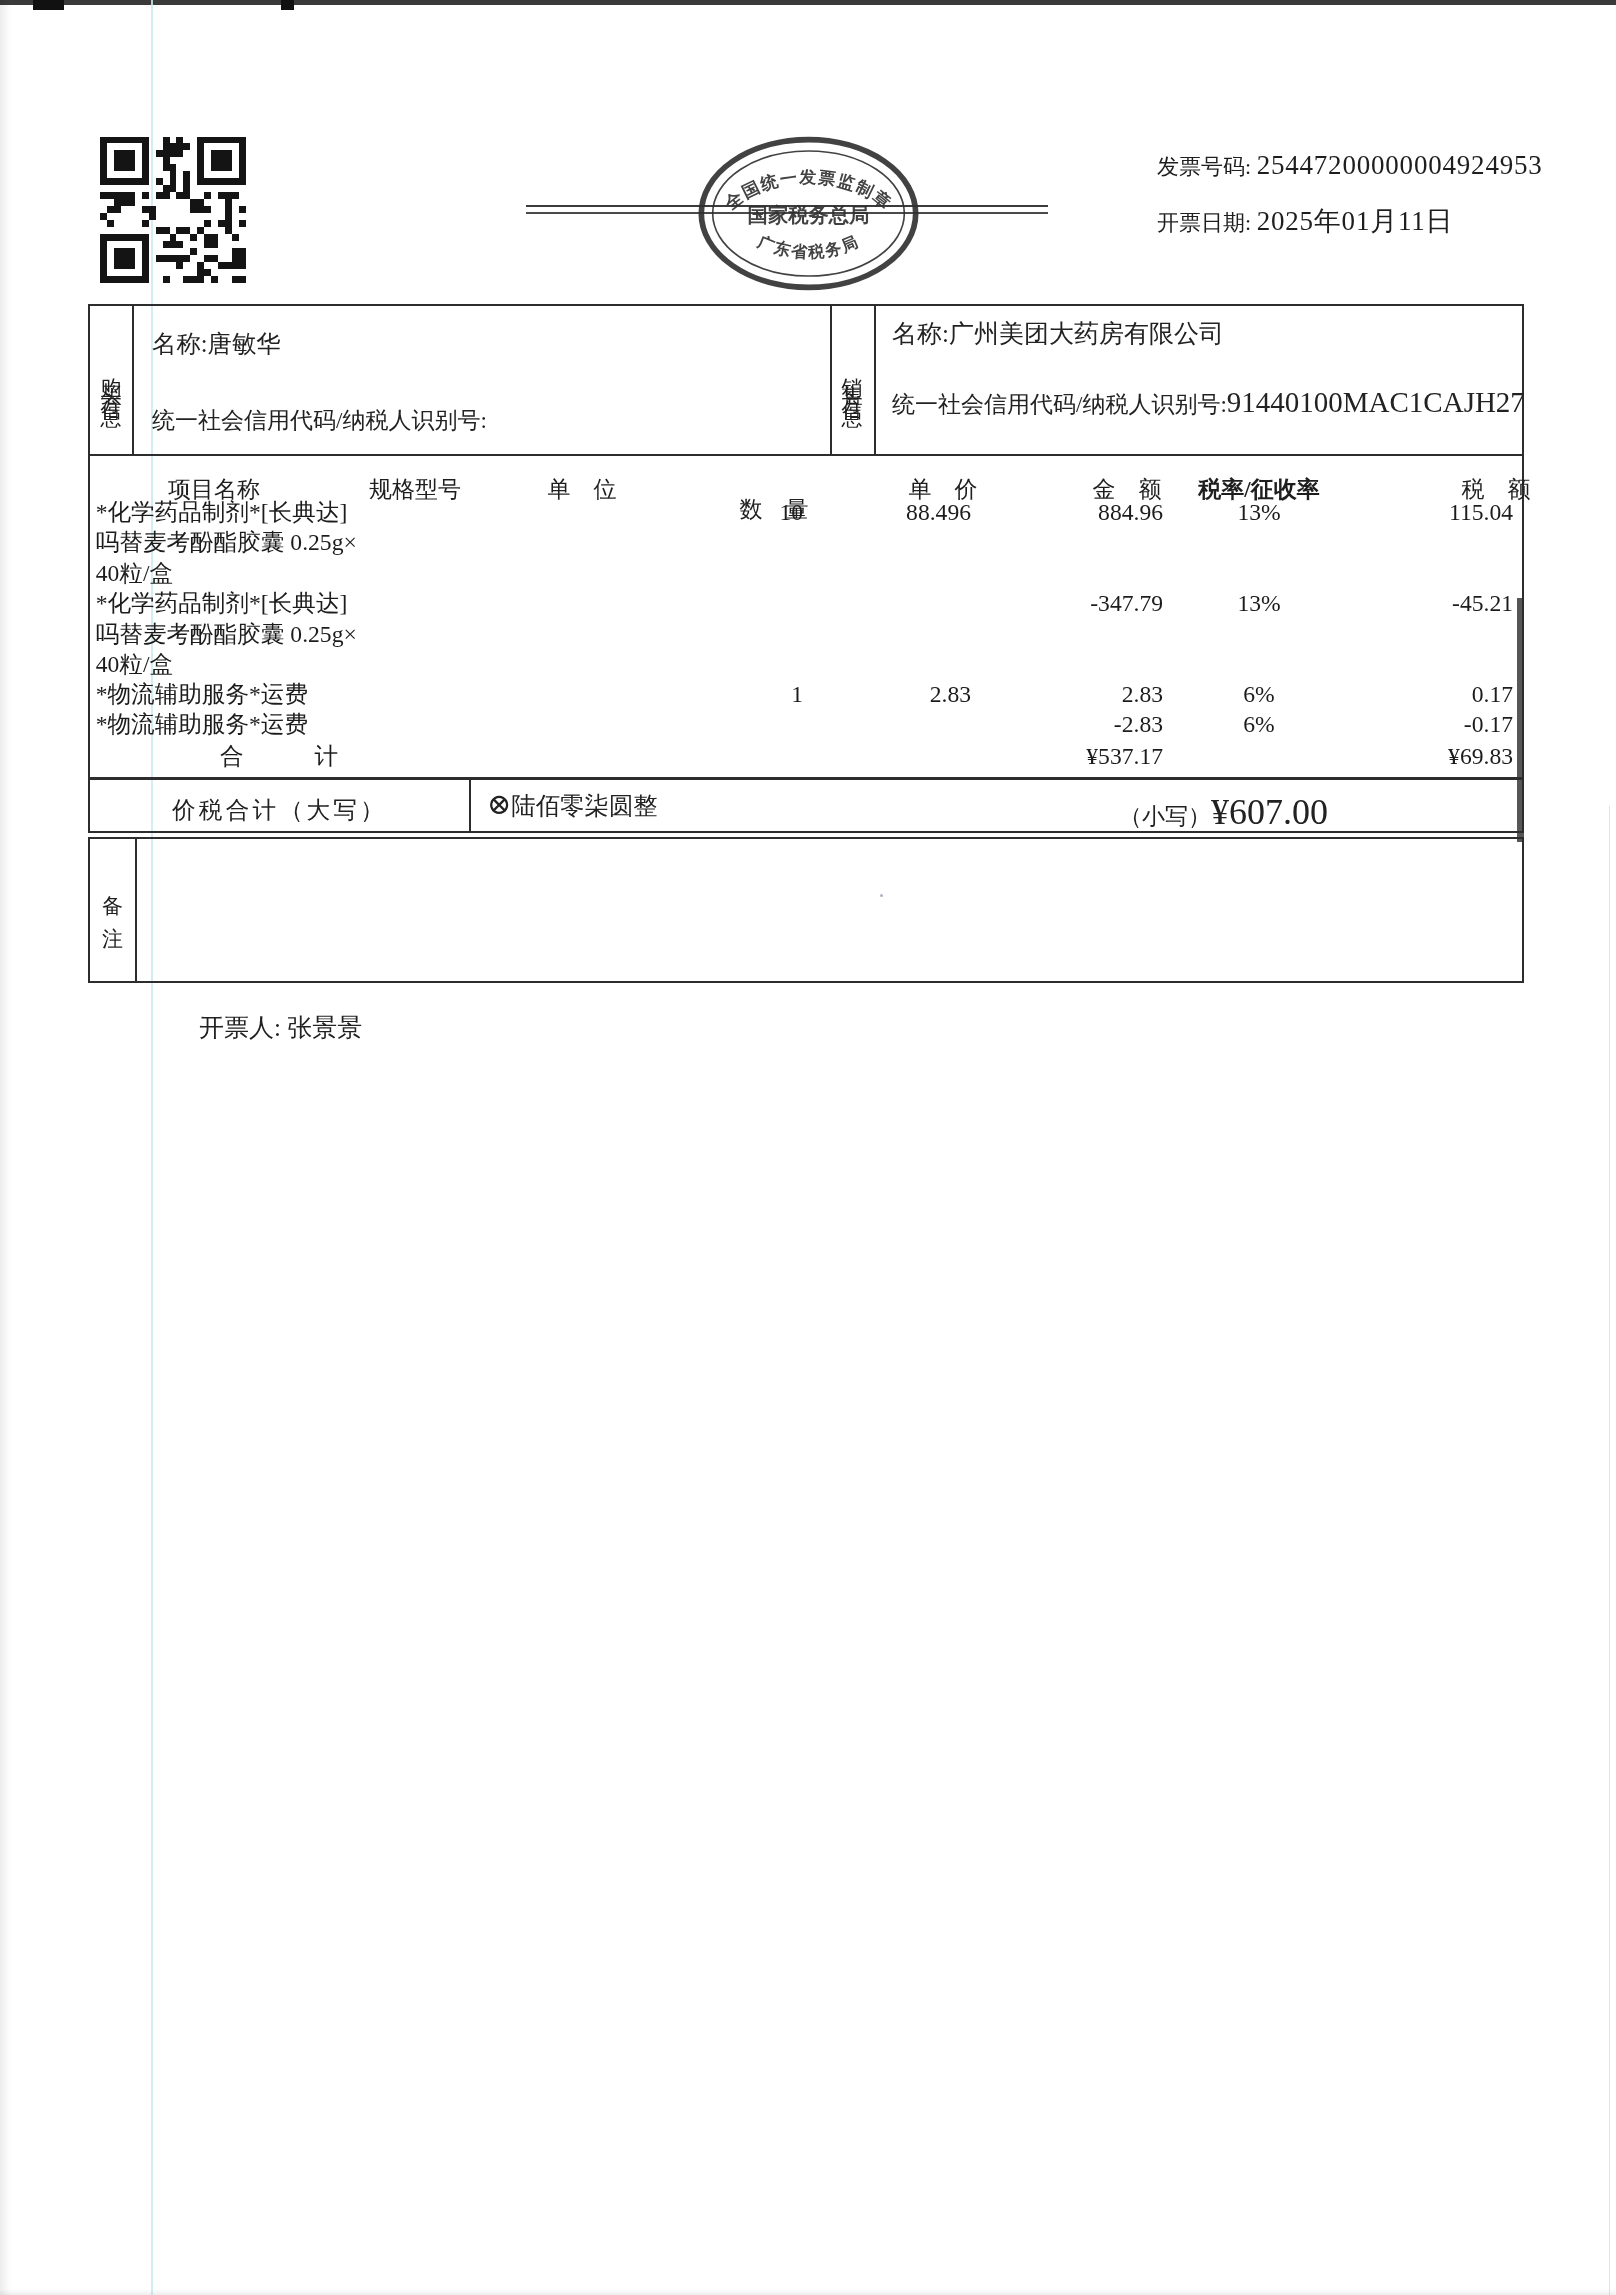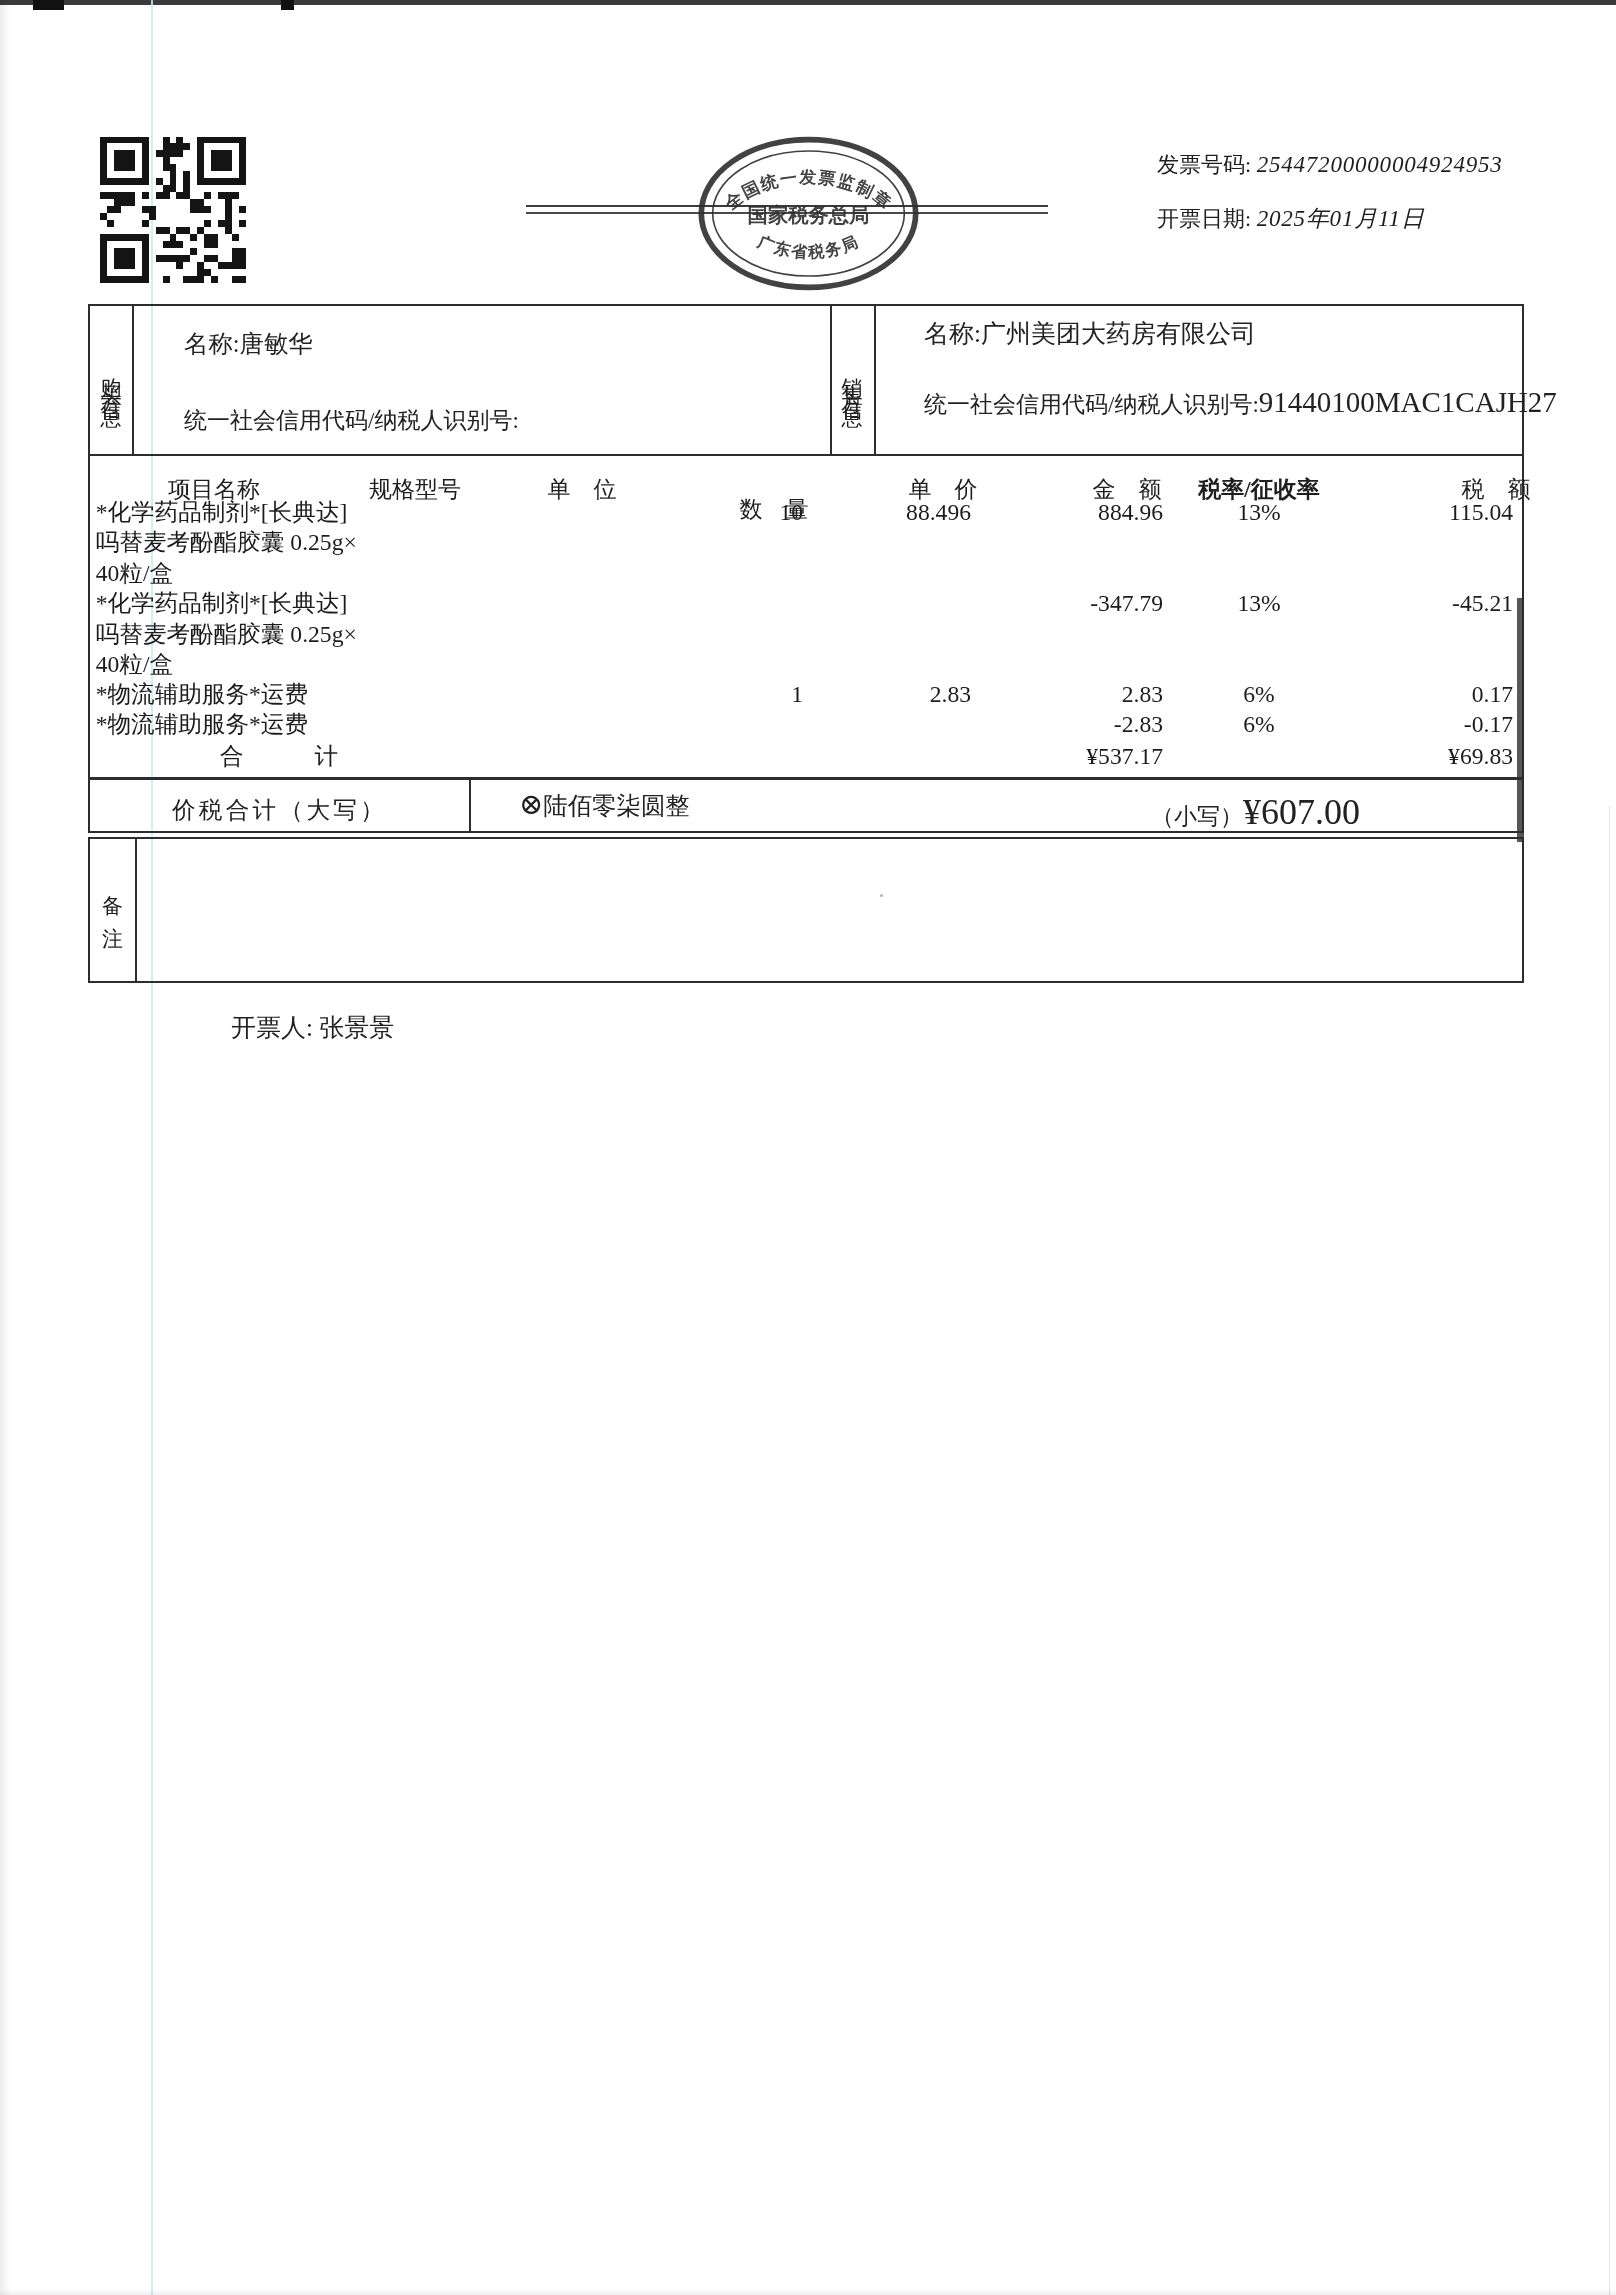--- a/index.html
+++ b/index.html
@@ -13,30 +13,30 @@
   .left-shade{left:0;top:0;width:11.4px;height:100%;background:linear-gradient(to right,rgba(0,0,0,.07),rgba(0,0,0,0));}
   .right-line{left:1609px;top:806px;width:0.8px;height:1490px;background:#e2e2e8;}
   .bottom-shade{left:0;top:2289px;width:100%;height:6.5px;background:linear-gradient(to bottom,rgba(0,0,0,0),rgba(0,0,0,.08));}
   
   .qr{left:100px;top:130px;}
   .title{left:521px;top:133px;width:537px;text-align:center;font-size:47px;font-weight:bold;
          letter-spacing:3.3px;color:#1d1d1d;white-space:nowrap;}
   .rule1{left:526px;top:205px;width:522px;height:2.4px;background:#3b3b3b;}
   .rule2{left:526px;top:212px;width:522px;height:1.6px;background:#4a4a4a;}
   .meta-line{left:1157px;white-space:nowrap;font-size:22px;color:#1e1e1e;}
-  .meta-line .val{font-size:23px;letter-spacing:0.8px;font-style:italic;}
+  .meta-line .val{font-size:27px;letter-spacing:0.8px;}
   .stamp{left:694px;top:133px;opacity:.9;}
   
   .box{border:2.4px solid #2d2d2d;box-sizing:border-box;}
   .vline{position:absolute;width:1.6px;background:#2d2d2d;top:0;bottom:0;}
   .vlabel{writing-mode:vertical-rl;text-orientation:upright;font-size:21px;letter-spacing:7.3px;
           color:#1e1e1e;white-space:nowrap;}
   .cellcenter{display:flex;align-items:center;justify-content:center;}
   .f28{font-size:23px;} .f29{font-size:23.6px;} .f30{font-size:24.4px;} .f31{font-size:25px;}
-  .nowrap{white-space:nowrap;padding-left:32px;}
+  .nowrap{white-space:nowrap;}
   .hdr{position:absolute;top:18px;font-size:23px;color:#1e1e1e;white-space:nowrap;transform:translateX(-50%);}
   .hdr-left{transform:none;}
   .rowline{position:absolute;left:0;width:100%;height:29px;font-size:23.6px;line-height:29px;color:#1c1c1c;}
   .rowline .name{position:absolute;left:5.7px;white-space:nowrap;}
   .num{position:absolute;white-space:nowrap;text-align:right;}
   .num.qty{right:719px;} .num.price{right:551px;} .num.amount{right:359px;} .num.tax{right:9px;text-align:right;}
   .num.rate{left:1169px;transform:translateX(-50%);text-align:center;}
   .thick-edge{left:1517px;top:598px;width:6.5px;height:244px;background:#2d2d2d;opacity:.8;}
   .dot{width:3.3px;height:3.3px;border-radius:50%;background:#8d8da6;opacity:.7;}
   .sym{font-size:29px;line-height:29px;}

